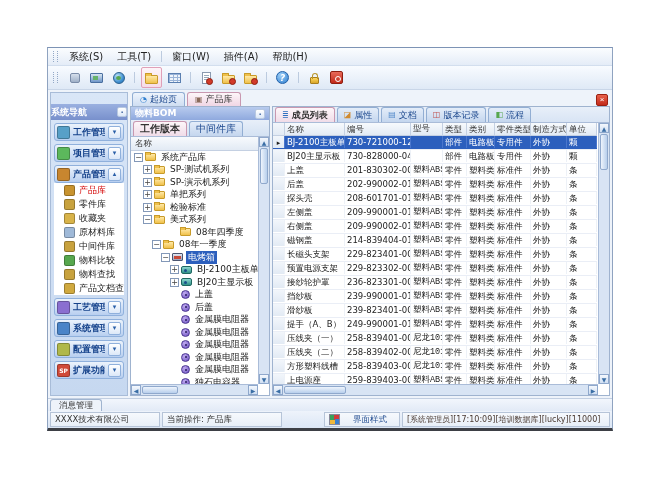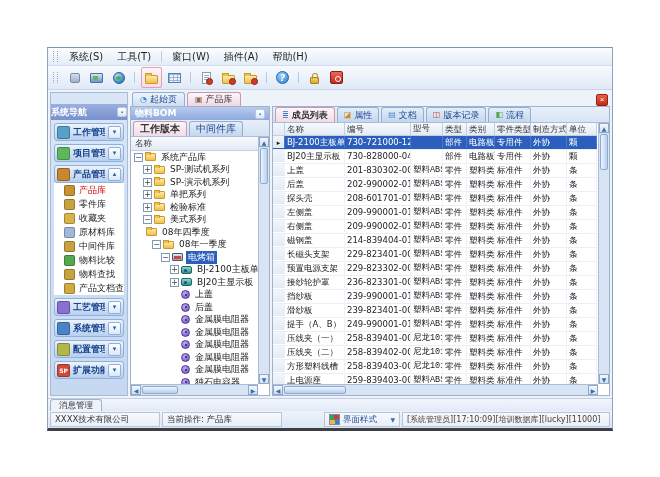--- a/index.html
+++ b/index.html
@@ -152,21 +152,21 @@
 
   
   .msgrow{height:12px;flex:none;display:flex;align-items:flex-end;padding:0 2px;border-top:1px solid #c2cfe2;background:linear-gradient(#f2f6fc,#e2eaf6);}
   .msgtab{height:11px;display:flex;align-items:center;padding:0 8px;font-size:8.5px;color:#333;
     background:#eef3fa;border:1px solid #a0b4cf;border-bottom:none;border-radius:3px 3px 0 0;}
   .statusbar{height:15px;flex:none;display:flex;align-items:stretch;gap:2px;padding:1px 2px;background:linear-gradient(#eef3fb,#dbe6f5);}
   .scell{border:1px solid #b6c4d8;background:linear-gradient(#f6f9fd,#e8eff8);font-size:8.5px;color:#333;
     display:flex;align-items:center;padding:0 4px;white-space:nowrap;overflow:hidden;box-sizing:border-box;text-align:right;}
   .scell.company{width:110px;flex:none;}
   .scell.op{flex:1;}
-  .scell.style{width:76px;flex:none;gap:3px;color:#1f4a8f;margin-left:40px;}
+  .scell.style{width:76px;flex:none;gap:13px;color:#1f4a8f;margin-left:40px;}
   .scell.session{width:208px;flex:none;font-size:8px;color:#4a3a32;}
   .style-icon{width:9px;height:9px;flex:none;border:1px solid #889;
     background:conic-gradient(#d23a3a 0 25%,#3a7fd0 0 50%,#f0b83a 0 75%,#3aa05a 0);}
   .dd{margin-left:auto;font-size:6px;color:#3a6ea5;}
 </style>
 </head>
 <body>
 
 <div class="page">
   <div class="window">
@@ -402,21 +402,21 @@
                   <div class="trnode" style="padding-left: 12px;">
                     <span class="tg tg-plus"></span>
                     <span class="ti ti-folder-icon"></span>
                     <span class="lbl">检验标准</span>
                   </div>
                   <div class="trnode" style="padding-left: 12px;">
                     <span class="tg tg-minus"></span>
                     <span class="ti ti-folder-icon"></span>
                     <span class="lbl">美式系列</span>
                   </div>
-                  <div class="trnode" style="padding-left: 4px;">
+                  <div class="trnode" style="padding-left: 38px;">
                     <span class="tg tg-none"></span>
                     <span class="ti ti-folder-icon"></span>
                     <span class="lbl">08年四季度</span>
                   </div>
                   <div class="trnode" style="padding-left: 21px;">
                     <span class="tg tg-minus"></span>
                     <span class="ti ti-folder-icon"></span>
                     <span class="lbl">08年一季度</span>
                   </div>
                   <div class="trnode selected" style="padding-left: 30px;">

